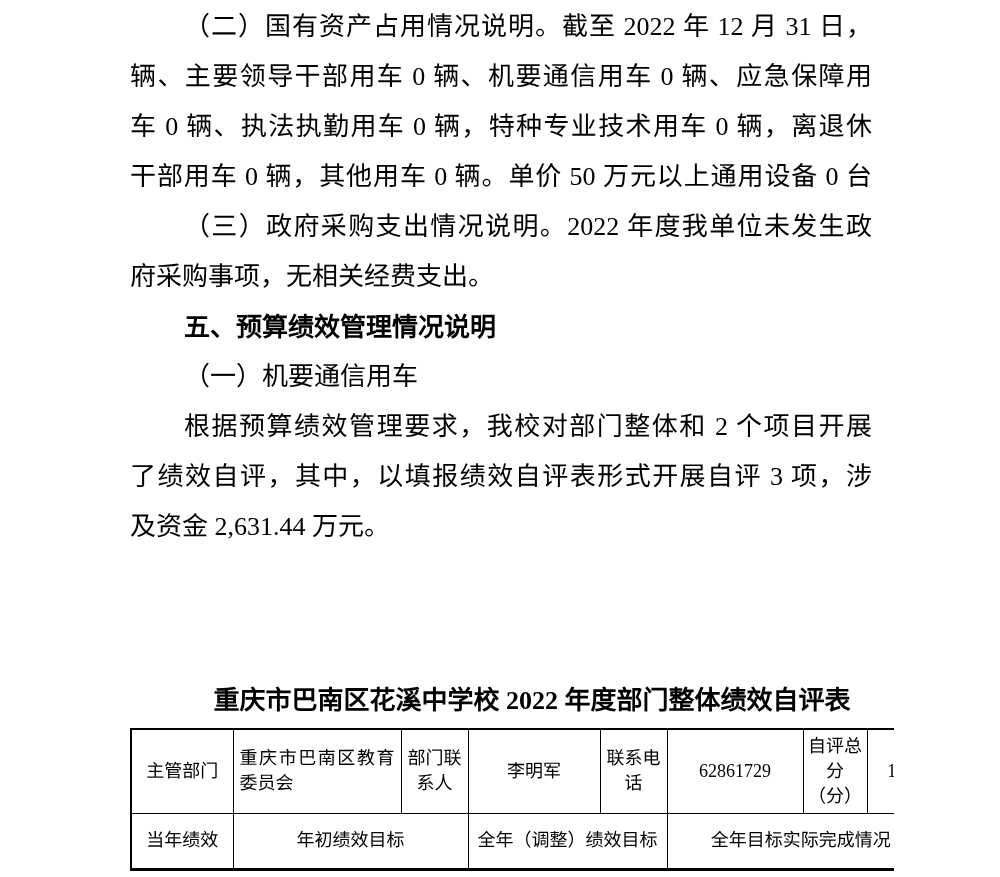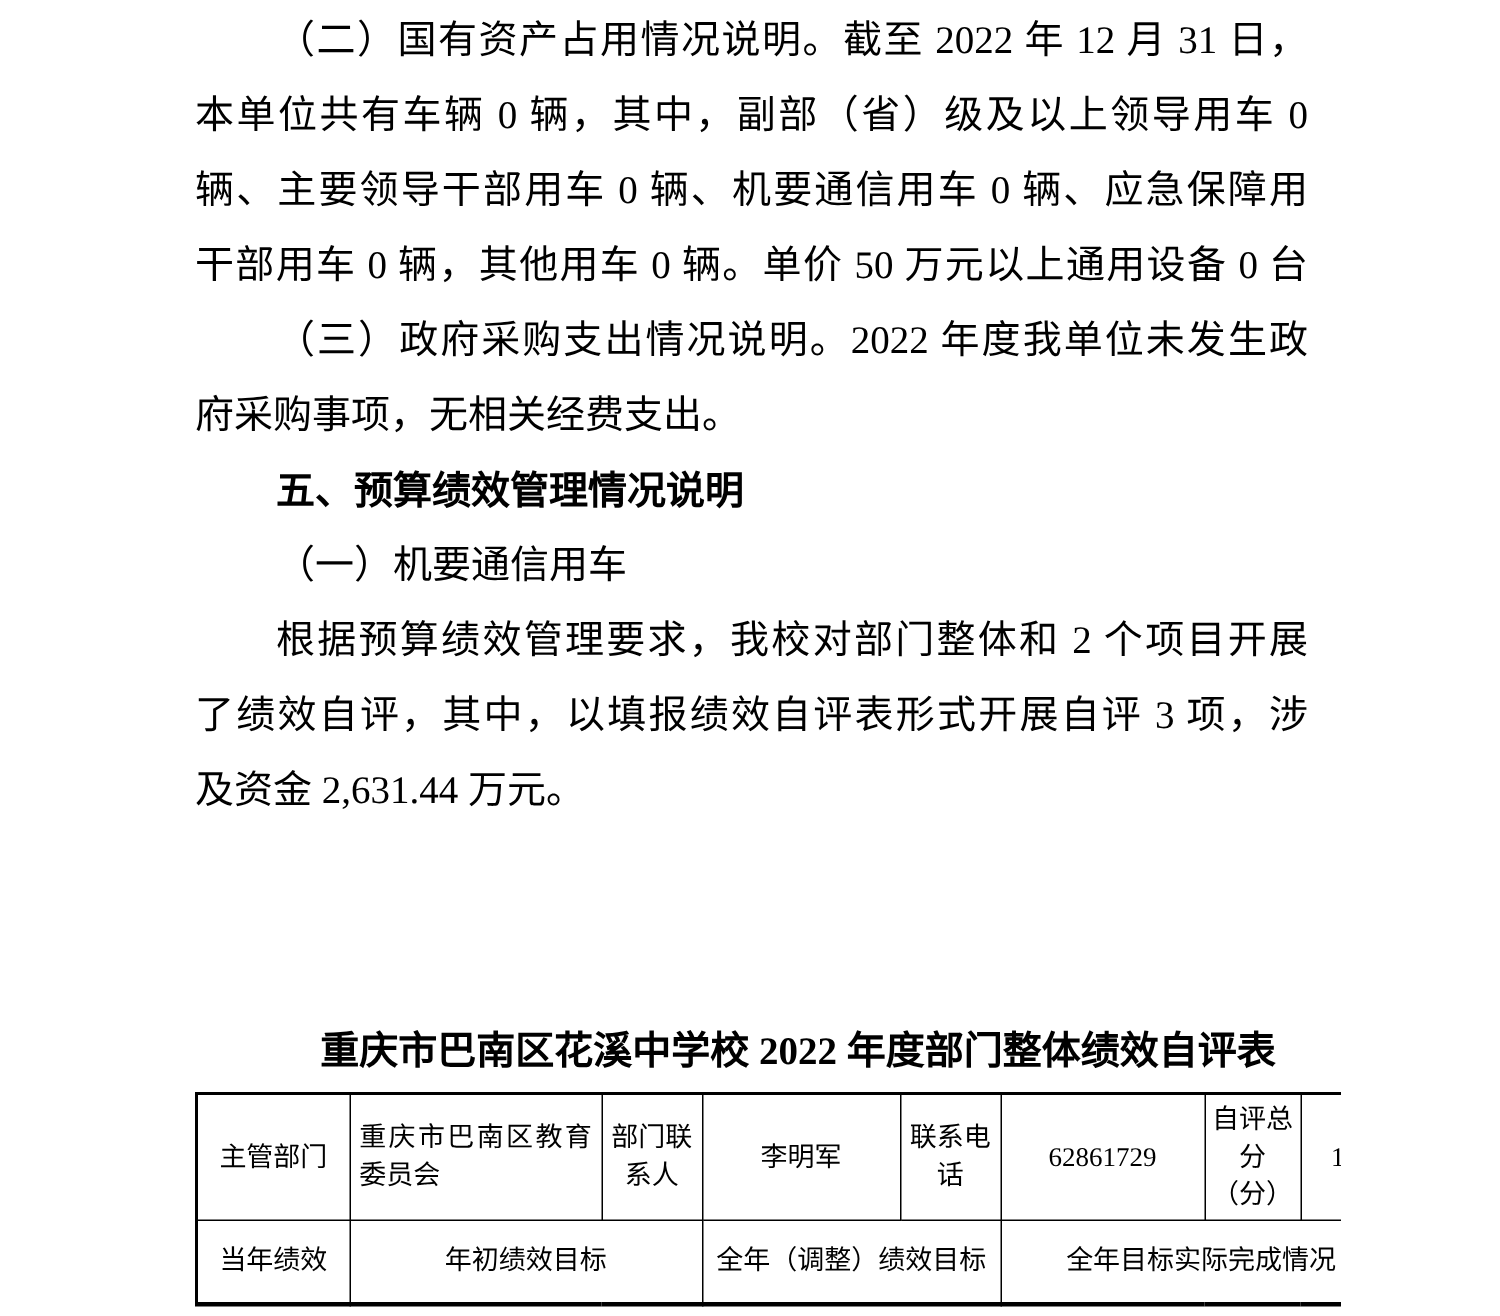--- a/index.html
+++ b/index.html
@@ -82,22 +82,22 @@
     padding: 0 6px;
   }
 </style>
 </head>
 <body>
 
 <div class="page">
 
   <div class="doc">
     <div class="ln ind just">（二）国有资产占用情况说明。截至 2022 年 12 月 31 日，</div>
-    <div class="ln just">本单位共有车辆 0 辆，其中，副部（省）级及以上领导用车 0</div>
     <div class="ln just">辆、主要领导干部用车 0 辆、机要通信用车 0 辆、应急保障用</div>
+    <div class="ln just">车 0 辆、执法执勤用车 0 辆，特种专业技术用车 0 辆，离退休</div>
     <div class="ln just">干部用车 0 辆，其他用车 0 辆。单价 50 万元以上通用设备 0 台</div>
 
     <div class="ln ind just">（三）政府采购支出情况说明。2022 年度我单位未发生政</div>
     <div class="ln">府采购事项，无相关经费支出。</div>
 
     <div class="ln ind heading">五、预算绩效管理情况说明</div>
 
     <div class="ln ind">（一）机要通信用车</div>
 
     <div class="ln ind just">根据预算绩效管理要求，我校对部门整体和 2 个项目开展</div>

